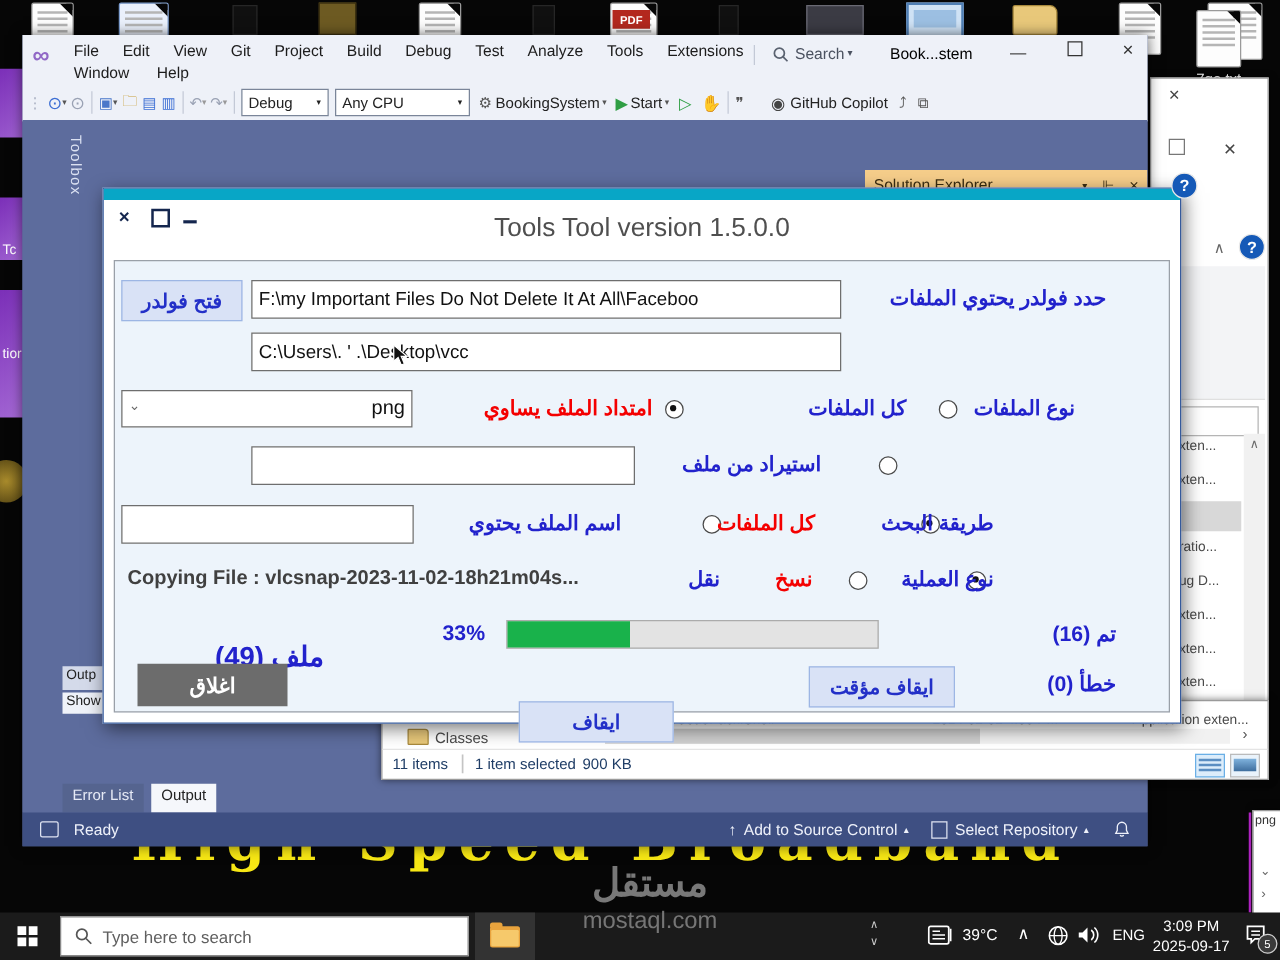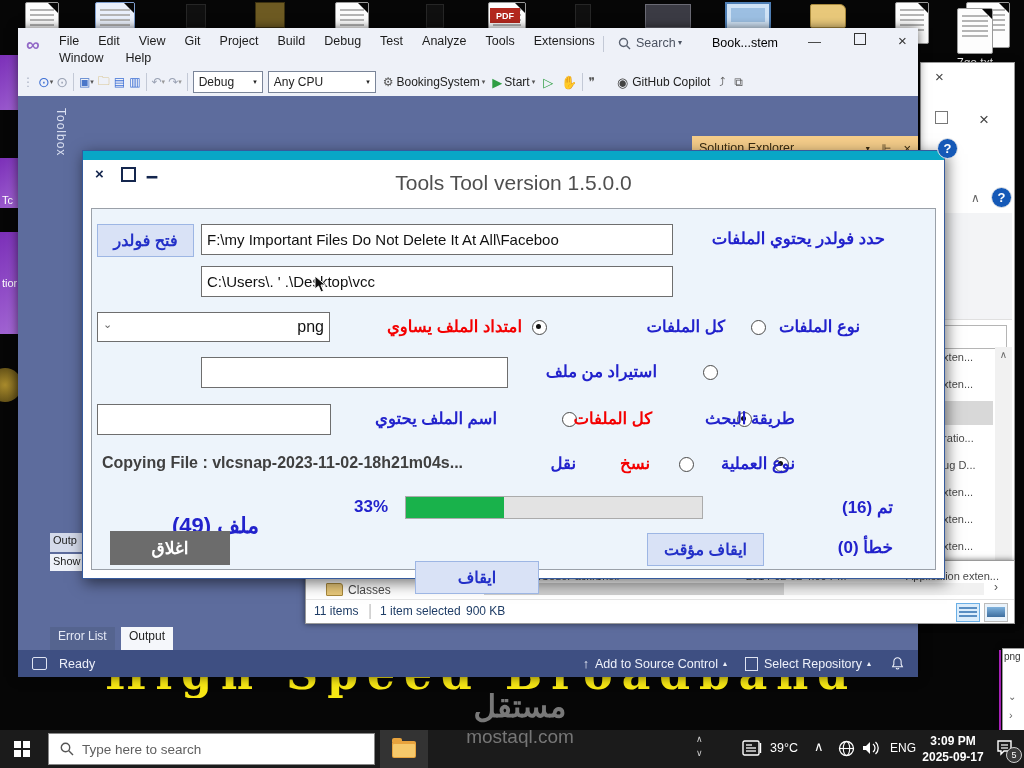--- a/index.html
+++ b/index.html
@@ -389,21 +389,21 @@
     <svg class="abs" style="left:838px;top:10px;" width="17" height="17" viewBox="0 0 17 17">
         <circle cx="8.5" cy="8.5" r="7" fill="none" stroke="#fff" stroke-width="1.3"></circle>
         <ellipse cx="8.5" cy="8.5" rx="3.2" ry="7" fill="none" stroke="#fff" stroke-width="1.1"></ellipse>
         <line x1="1.5" y1="8.5" x2="15.5" y2="8.5" stroke="#fff" stroke-width="1.1"></line>
       </svg>
     <svg class="abs" style="left:862px;top:10px;" width="19" height="16" viewBox="0 0 19 16">
         <path d="M1 6 h3 l4-4 v12 l-4-4 h-3 z" fill="#fff"></path>
         <path d="M11 4 a5 5 0 0 1 0 8 M13.5 2 a8 8 0 0 1 0 12" fill="none" stroke="#fff" stroke-width="1.3"></path>
       </svg>
     <span class="abs tray" style="left:890px;top:11px;font-size:12px;">ENG</span>
-    <div class="abs tray" style="left:922px;top:4px;width:62px;text-align:center;font-size:12px;line-height:1.3;font-weight:bold;">
+    <div class="abs tray" style="left:922px;top:4px;width:62px;text-align:center;font-size:12px;line-height:1.3;">
       <div>3:09 PM</div>
       <div>2025-09-17</div>
     </div>
     <svg class="abs" style="left:996px;top:9px;" width="20" height="18" viewBox="0 0 20 18">
         <path d="M2 2 h13 v10 h-7 l-3 3 v-3 h-3 z" fill="none" stroke="#fff" stroke-width="1.4"></path>
         <line x1="5" y1="6" x2="12" y2="6" stroke="#fff" stroke-width="1.2"></line>
         <line x1="5" y1="9" x2="12" y2="9" stroke="#fff" stroke-width="1.2"></line>
       </svg>
     <div class="abs badge" style="left:1006px;top:17px;">5</div>
   </div>

